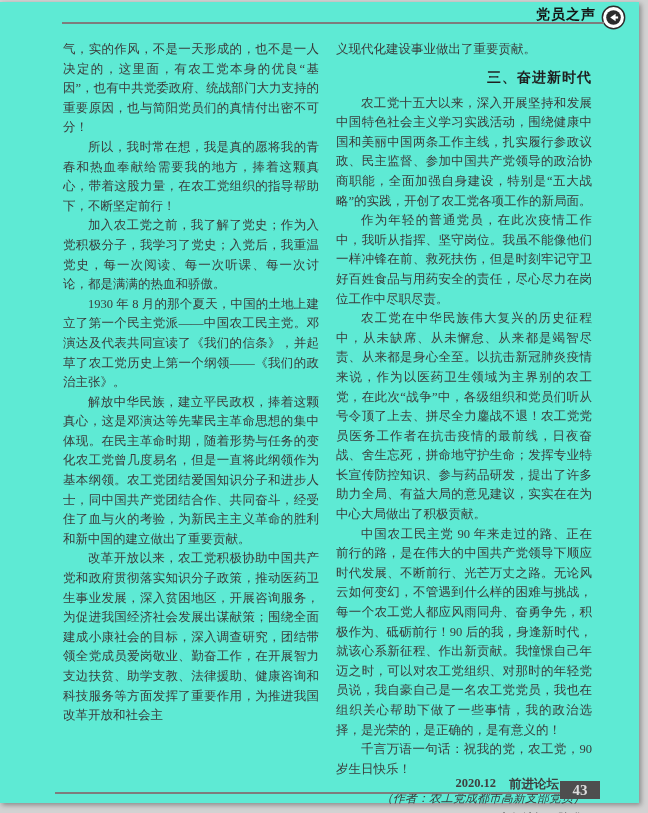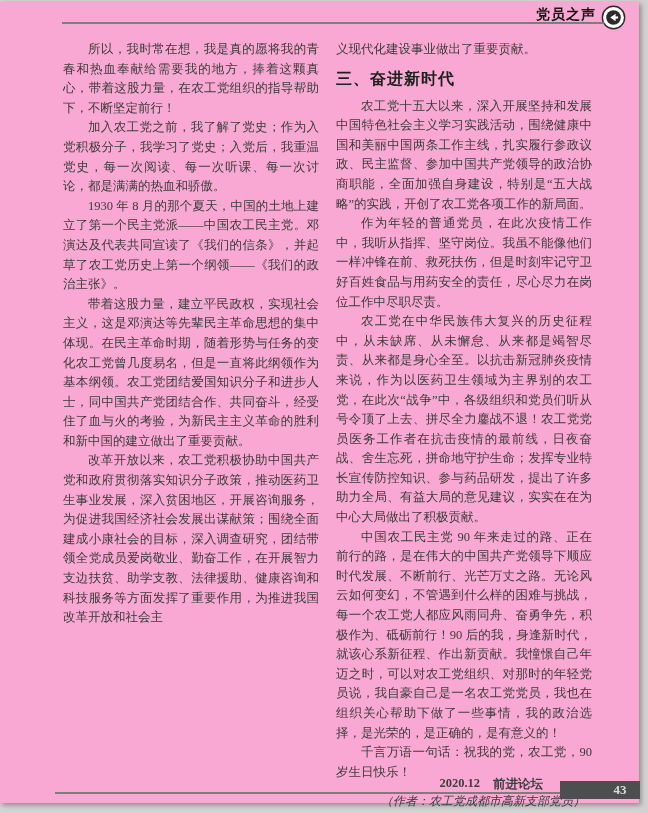--- a/index.html
+++ b/index.html
@@ -6,21 +6,21 @@
   body {
     width: 648px; height: 813px;
     background: #d2d2d2;
     overflow: hidden;
     position: relative;
     font-family: "Liberation Serif", "DejaVu Serif", serif;
   }
   .page {
     position: absolute; left: 0; top: 2px;
     width: 639px; height: 801px;
-    background: #f9a8d4;
+    background: #5eead4;
     box-shadow: 2px 2px 5px rgba(0,0,0,0.35);
   }
   
   .header-title {
     position: absolute; top: 4px; left: 536px;
     font-size: 14px; font-weight: bold; color: #151515;
     letter-spacing: 1px; white-space: nowrap;
   }
   .header-rule {
     position: absolute; top: 20px; left: 62px;
@@ -41,52 +41,52 @@
     margin: 0;
     font-size: 12.5px; line-height: 19.6px;
     color: #3b3b3b;
     text-align: justify;
     text-justify: inter-ideograph;
     word-break: break-all;
   }
   .para.indent { text-indent: 2em; }
   .sec-heading {
     margin: 9px 0 7px;
-    font-size: 16px; font-weight: bold; color: #1f1f1f;
-    text-align: left; letter-spacing: 1px;
+    font-size: 14px; font-weight: bold; color: #1f1f1f;
+    text-align: right; letter-spacing: 1px;
   }
   .author {
     margin: 9px 0 0;
     font-size: 12px; line-height: 20px;
     color: #3b3b3b; font-style: italic;
     text-align: right; padding-right: 7px;
   }
   .editor {
     margin: 0;
     font-size: 12px; line-height: 20px;
     color: #3b3b3b; font-style: italic;
     text-align: right; padding-right: 12px;
   }
   
   .footer-rule {
     position: absolute; top: 790px; left: 55px;
     width: 505px; height: 2px; background: #7d7d7d;
   }
   .footer-text {
-    position: absolute; top: 774px; right: 96px;
+    position: absolute; top: 774px; right: 80px;
     display: flex; gap: 13px;
     font-size: 12.5px; font-weight: bold; color: #3f3f3f;
     white-space: nowrap;
   }
   .pagenum {
     position: absolute; top: 779px; left: 560px;
     width: 40px; height: 18px;
     background: #4e4e4e; color: #dcdcdc;
-    font-size: 13px; font-weight: bold;
-    display: flex; align-items: center; justify-content: center; padding-left: 40px;
+    font-size: 15px; font-weight: bold;
+    display: flex; align-items: center; justify-content: center;
   }
 </style>
 </head>
 <body>
 
 <div class="page">
 
   <span class="header-title">党员之声</span>
 
   <span class="logo">
@@ -95,24 +95,25 @@
       <circle cx="13" cy="13" r="7.6" fill="#2b2b2b"></circle>
       <path d="M15.2 9.2 L9.6 13 L15.2 16.8 Z" fill="#ffffff"></path>
       <rect x="13.8" y="11.9" width="4" height="2.2" fill="#ffffff"></rect>
     </svg>
   </span>
 
   <div class="header-rule"></div>
 
   <main class="columns">
     <section class="col">
+        <p class="para">气，实的作风，不是一天形成的，也不是一人决定的，这里面，有农工党本身的优良“基因”，也有中共党委政府、统战部门大力支持的重要原因，也与简阳党员们的真情付出密不可分！</p>
         <p class="para indent">所以，我时常在想，我是真的愿将我的青春和热血奉献给需要我的地方，捧着这颗真心，带着这股力量，在农工党组织的指导帮助下，不断坚定前行！</p>
         <p class="para indent">加入农工党之前，我了解了党史；作为入党积极分子，我学习了党史；入党后，我重温党史，每一次阅读、每一次听课、每一次讨论，都是满满的热血和骄傲。</p>
         <p class="para indent">1930 年 8 月的那个夏天，中国的土地上建立了第一个民主党派——中国农工民主党。邓演达及代表共同宣读了《我们的信条》，并起草了农工党历史上第一个纲领——《我们的政治主张》。</p>
-        <p class="para indent">带着这股力量，建立平民政权，实现社会主义，这是邓演达等先辈民主革命思想的集中体现。在民主革命时期，随着形势与任务的变化农工党曾几度易名，但是一直将此纲领作为基本纲领。农工党团结爱国知识分子和进步人士，同中国共产党团结合作、共同奋斗，经受住了血与火的考验，为新民主主义革命的胜利和新中国的建立做出了重要贡献。</p>
+        <p class="para indent">解放中华民族，建立平民政权，捧着这颗真心，这是邓演达等先辈民主革命思想的集中体现。在民主革命时期，随着形势与任务的变化农工党曾几度易名，但是一直将此纲领作为基本纲领。农工党团结爱国知识分子和进步人士，同中国共产党团结合作、共同奋斗，经受住了血与火的考验，为新民主主义革命的胜利和新中国的建立做出了重要贡献。</p>
         <p class="para indent">改革开放以来，农工党积极协助中国共产党和政府贯彻落实知识分子政策，推动医药卫生事业发展，深入贫困地区，开展咨询服务，为促进我国经济社会发展出谋献策；围绕全面建成小康社会的目标，深入调查研究，团结带领全党成员爱岗敬业、勤奋工作，在开展智力支边扶贫、助学支教、法律援助、健康咨询和科技服务等方面发挥了重要作用，为推进我国改革开放和社会主</p>
       </section>
     <section class="col">
         <p class="para">义现代化建设事业做出了重要贡献。</p>
         <h2 class="sec-heading">三、奋进新时代</h2>
         <p class="para indent">农工党十五大以来，深入开展坚持和发展中国特色社会主义学习实践活动，围绕健康中国和美丽中国两条工作主线，扎实履行参政议政、民主监督、参加中国共产党领导的政治协商职能，全面加强自身建设，特别是“五大战略”的实践，开创了农工党各项工作的新局面。</p>
         <p class="para indent">作为年轻的普通党员，在此次疫情工作中，我听从指挥、坚守岗位。我虽不能像他们一样冲锋在前、救死扶伤，但是时刻牢记守卫好百姓食品与用药安全的责任，尽心尽力在岗位工作中尽职尽责。</p>
         <p class="para indent">农工党在中华民族伟大复兴的历史征程中，从未缺席、从未懈怠、从来都是竭智尽责、从来都是身心全至。以抗击新冠肺炎疫情来说，作为以医药卫生领域为主界别的农工党，在此次“战争”中，各级组织和党员们听从号令顶了上去、拼尽全力鏖战不退！农工党党员医务工作者在抗击疫情的最前线，日夜奋战、舍生忘死，拼命地守护生命；发挥专业特长宣传防控知识、参与药品研发，提出了许多助力全局、有益大局的意见建议，实实在在为中心大局做出了积极贡献。</p>
         <p class="para indent">中国农工民主党 90 年来走过的路、正在前行的路，是在伟大的中国共产党领导下顺应时代发展、不断前行、光芒万丈之路。无论风云如何变幻，不管遇到什么样的困难与挑战，每一个农工党人都应风雨同舟、奋勇争先，积极作为、砥砺前行！90 后的我，身逢新时代，就该心系新征程、作出新贡献。我憧憬自己年迈之时，可以对农工党组织、对那时的年轻党员说，我自豪自己是一名农工党党员，我也在组织关心帮助下做了一些事情，我的政治选择，是光荣的，是正确的，是有意义的！</p>
         <p class="para indent">千言万语一句话：祝我的党，农工党，90 岁生日快乐！</p>

